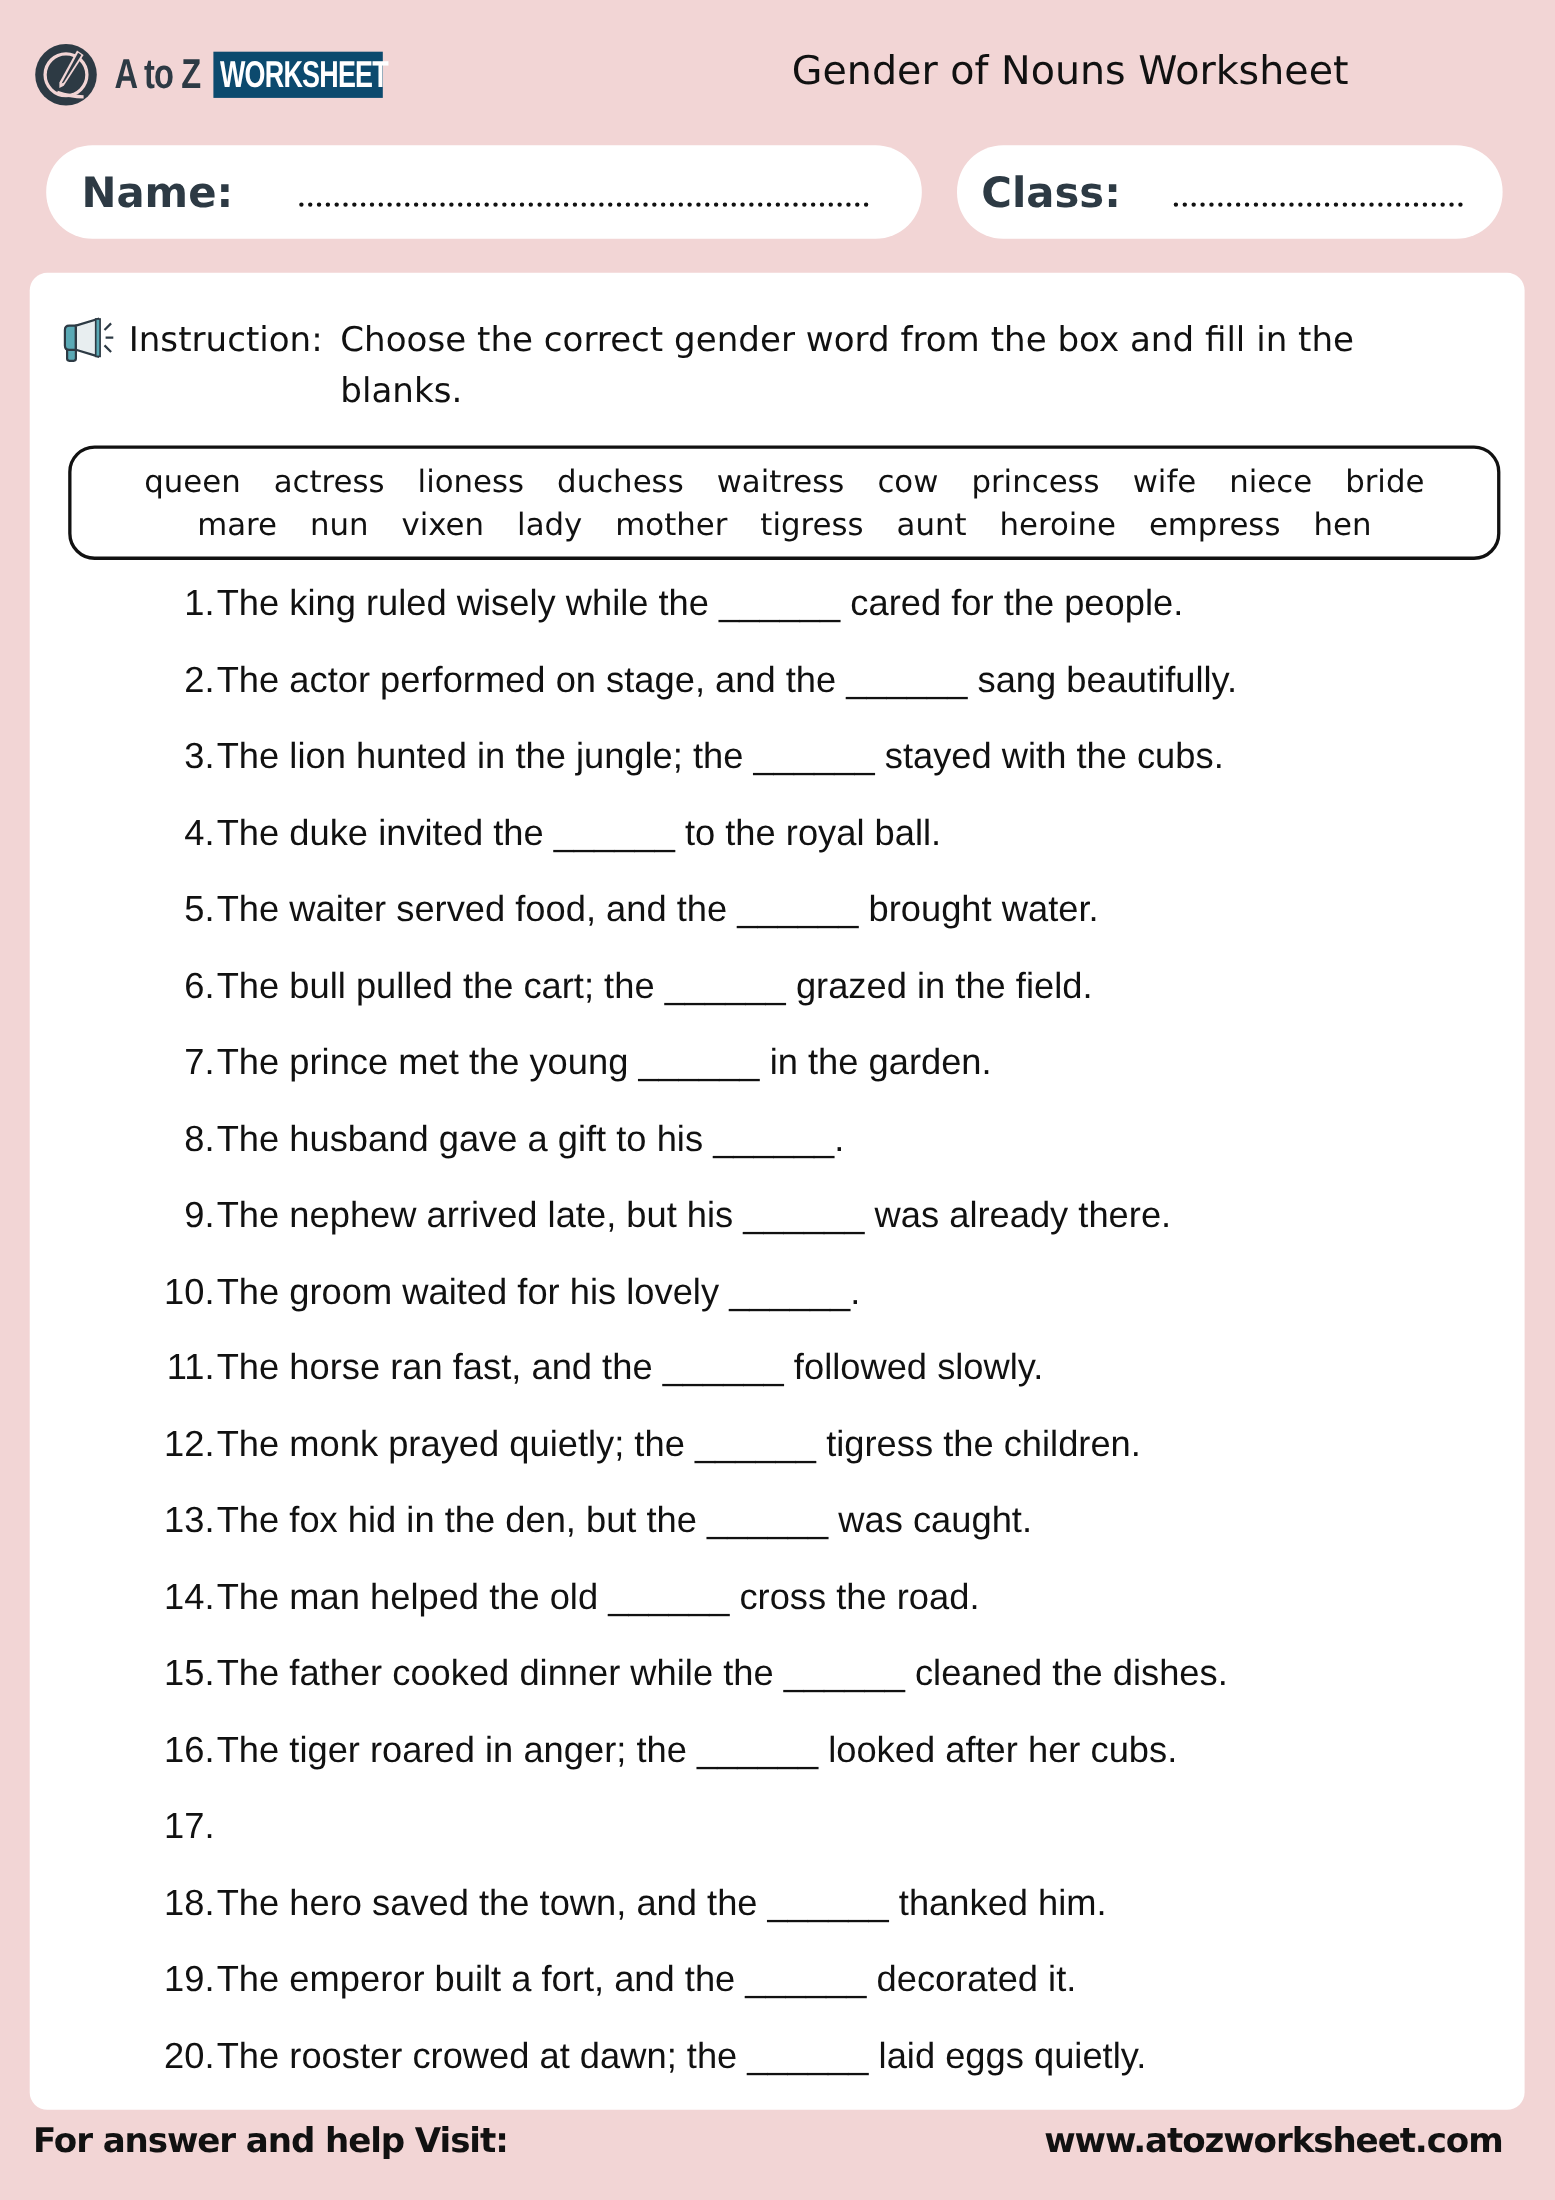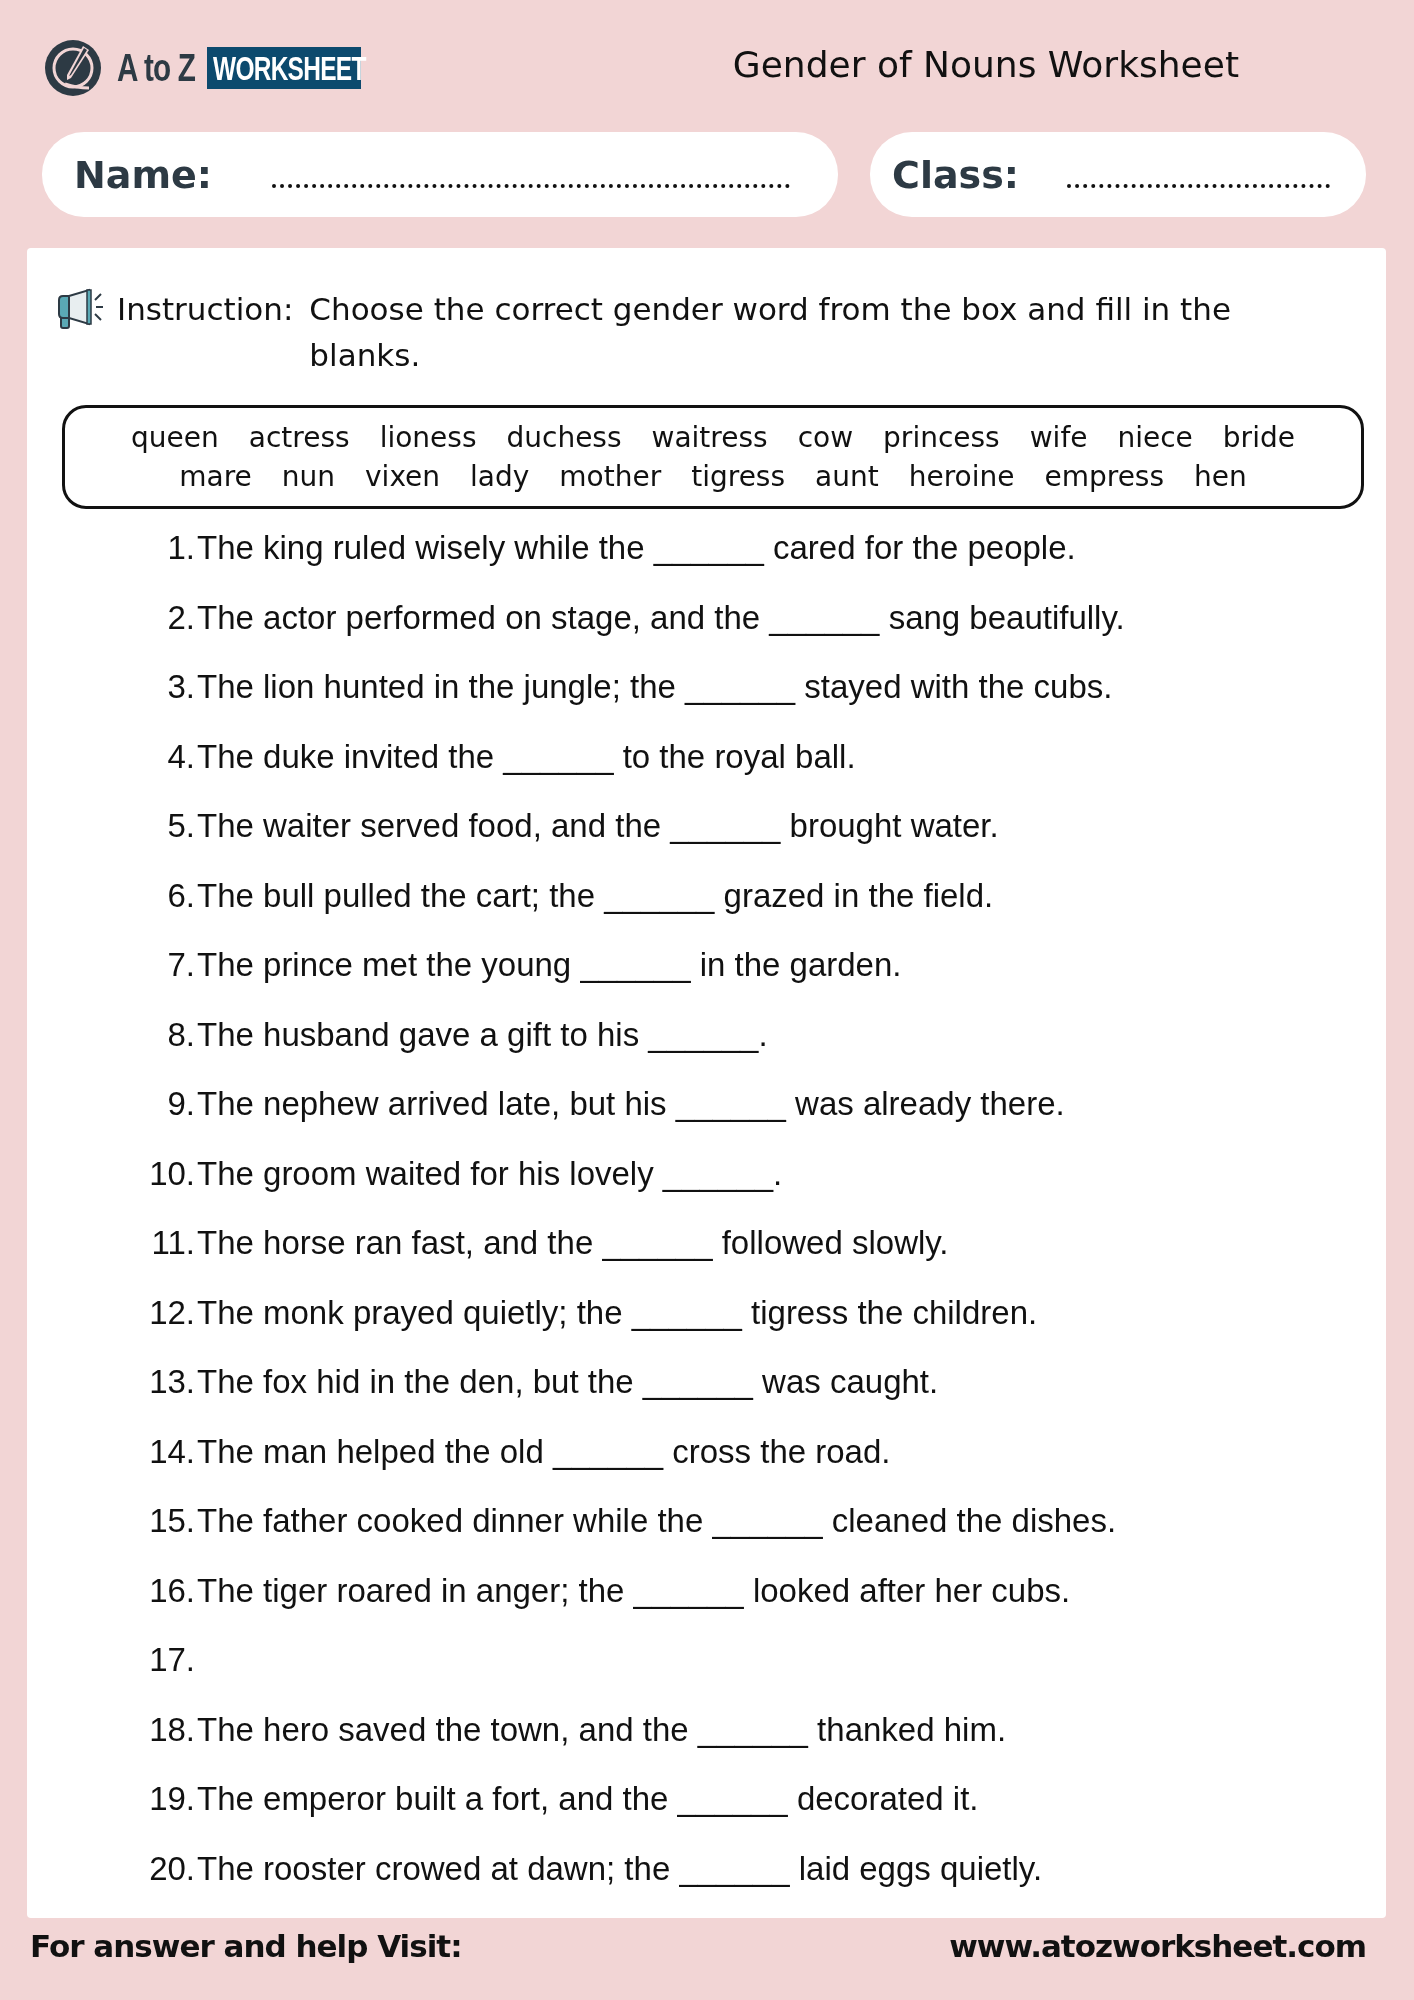--- a/index.html
+++ b/index.html
@@ -5,21 +5,21 @@
     * { box-sizing: border-box; margin: 0; padding: 0; }
     html, body { width: 1414px; height: 2000px; }
     body {
       background: #f2d5d5;
       font-family: "Liberation Sans", sans-serif;
       color: #111;
       position: relative;
       overflow: hidden;
     }
     .header {
-      position: absolute; left: 13px; top: 0; width: 1254px; height: 130px;
+      position: absolute; left: 0; top: 0; width: 1254px; height: 130px;
     }
     .logo {
       position: absolute; left: 30px; top: 38px; height: 60px;
       display: flex; align-items: center;
     }
     .logo-mark { width: 60px; height: 60px; }
     .logo-a2z {
       margin-left: 14px;
       font-family: "Liberation Sans", sans-serif;
       font-weight: bold; font-size: 38px; color: #2d3a44;
@@ -56,21 +56,21 @@
     .pill.class .pill-label { margin-left: 22px; }
     .dots {
       flex: 1; height: 4px; margin-top: 22px;
       border-bottom: 4px dotted #111;
     }
     .pill.name .dots { margin-left: 24px; margin-right: 48px; }
     .pill.class .dots { margin-left: 12px; margin-right: 36px; }
 
     .card {
       position: absolute; left: 27px; top: 248px; width: 1359px; height: 1670px;
-      background: #fff; border-radius: 4px;
+      background: #fff; border-radius: 16px;
     }
     .instr {
       position: absolute; left: 28px; top: 38px; width: 1300px;
       display: flex; align-items: flex-start;
       font-family: "DejaVu Sans", sans-serif; font-size: 31px; line-height: 46px;
     }
     .instr-icon { width: 52px; height: 44px; margin-right: 10px; margin-top: 2px; }
     .instr-label { white-space: nowrap; margin-right: 16px; font-weight: normal; }
     .instr-text { width: 1000px; }
     .wordbox {

